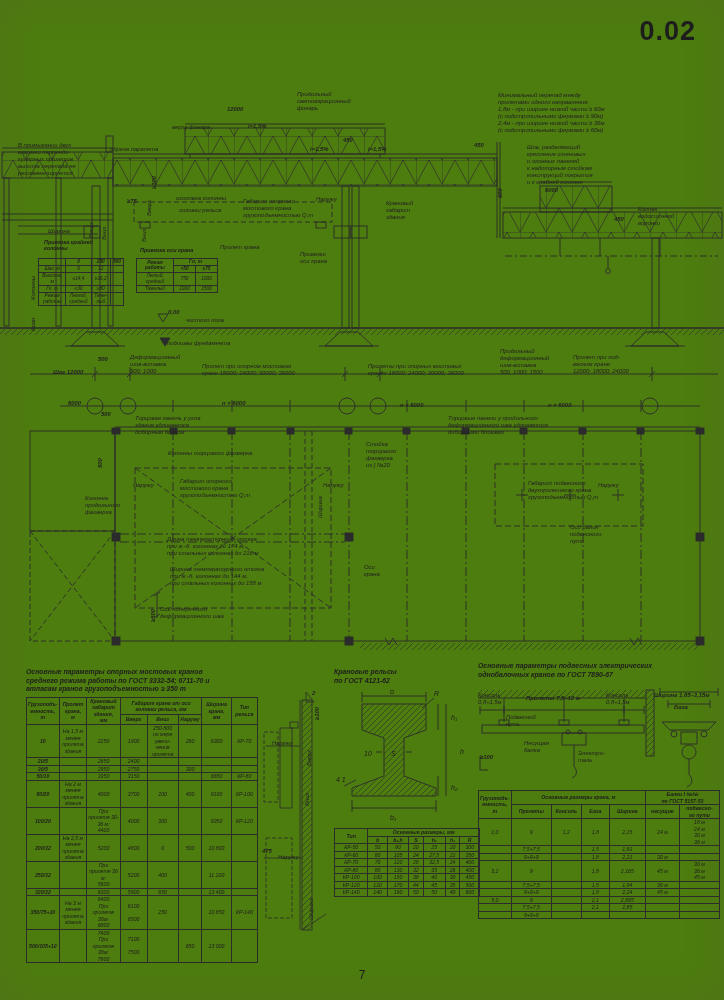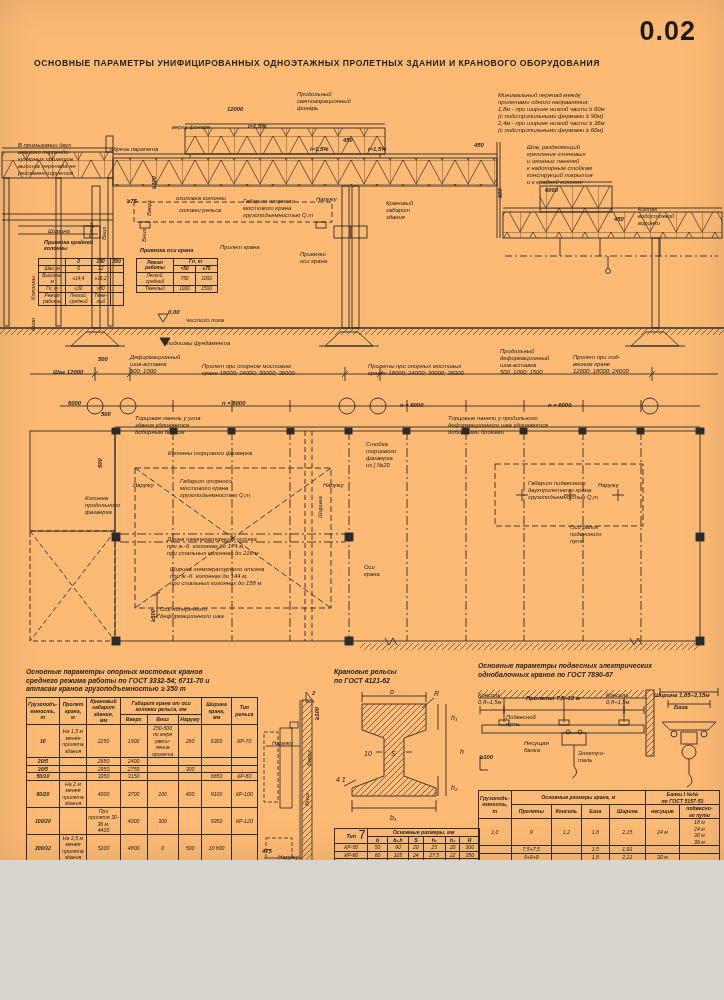--- a/index.html
+++ b/index.html
@@ -1,16 +1,16 @@
 <!DOCTYPE html>
 <html><head>
 <meta charset="utf-8">
 <style>
   html,body{margin:0;padding:0;background:#d8d5cc;}
-  .sheet{position:relative;width:724px;height:860px;background:#fdba74;
+  .sheet{position:relative;width:724px;height:1000px;background:#4d7c0f;
          font-family:"Liberation Sans",sans-serif;color:#1d1d1d;overflow:hidden;
          box-shadow:inset 0 0 40px rgba(90,85,70,.18);text-decoration:underline;}
   .abs{position:absolute;}
   svg{position:absolute;left:0;top:0;}
   .code{position:absolute;top:16px;right:28px;font-size:27px;font-weight:600;letter-spacing:1px;}
   .main-title{position:absolute;left:34px;top:58px;width:660px;font-size:8.6px;font-weight:700;letter-spacing:.55px;}
   .ann{position:absolute;font-size:5.9px;line-height:1.18;font-style:italic;white-space:pre-line;color:#222;}
   .ann.dim{font-style:italic;font-weight:600;}
   .ann.v{transform:rotate(-90deg);transform-origin:0 0;white-space:nowrap;}
   .blk{position:absolute;}
@@ -24,21 +24,20 @@
   .mini-cap{position:absolute;font-size:5.4px;font-style:italic;font-weight:600;white-space:pre-line;line-height:1.1;}
   .page-num{position:absolute;left:0;right:0;bottom:18px;text-align:center;font-size:12px;}
   .crane-tbl td:first-child{font-weight:600;}
 </style>
 </head>
 <body>
 
 <div class="sheet">
 
   <div class="code">0.02</div>
-  <div class="main-title">ОСНОВНЫЕ ПАРАМЕТРЫ УНИФИЦИРОВАННЫХ ОДНОЭТАЖНЫХ ПРОЛЕТНЫХ ЗДАНИИ И КРАНОВОГО ОБОРУДОВАНИЯ</div>
 
   <div class="abs" style="left:0;top:88px;width:724px;height:312px;">
     <svg width="724" height="312" viewBox="0 0 724 312">
       <defs>
         <pattern id="tr" width="26" height="24" patternUnits="userSpaceOnUse">
           <path d="M0,24 L13,0 L26,24 M0,0 L0,24 M0,0 h26" fill="none" stroke="#2b2b2b" stroke-width="0.7"></path>
         </pattern>
         <pattern id="ha" width="6" height="6" patternUnits="userSpaceOnUse">
           <path d="M0,6 L6,0" stroke="#2b2b2b" stroke-width="0.6"></path>
         </pattern>

